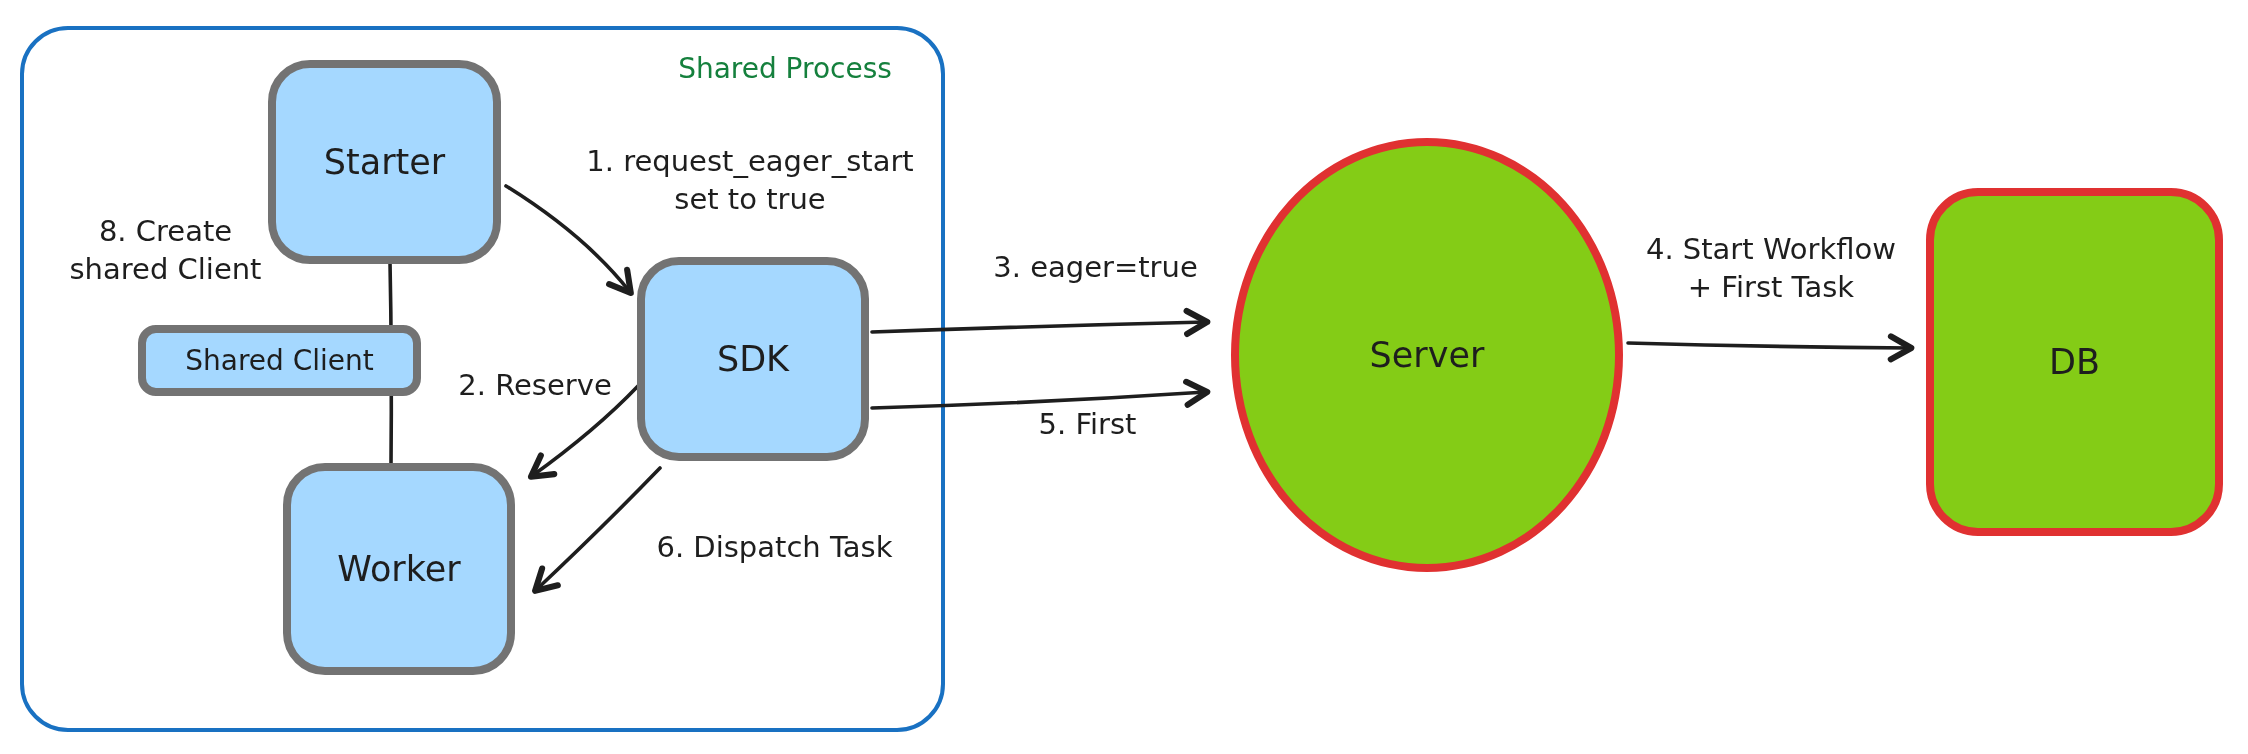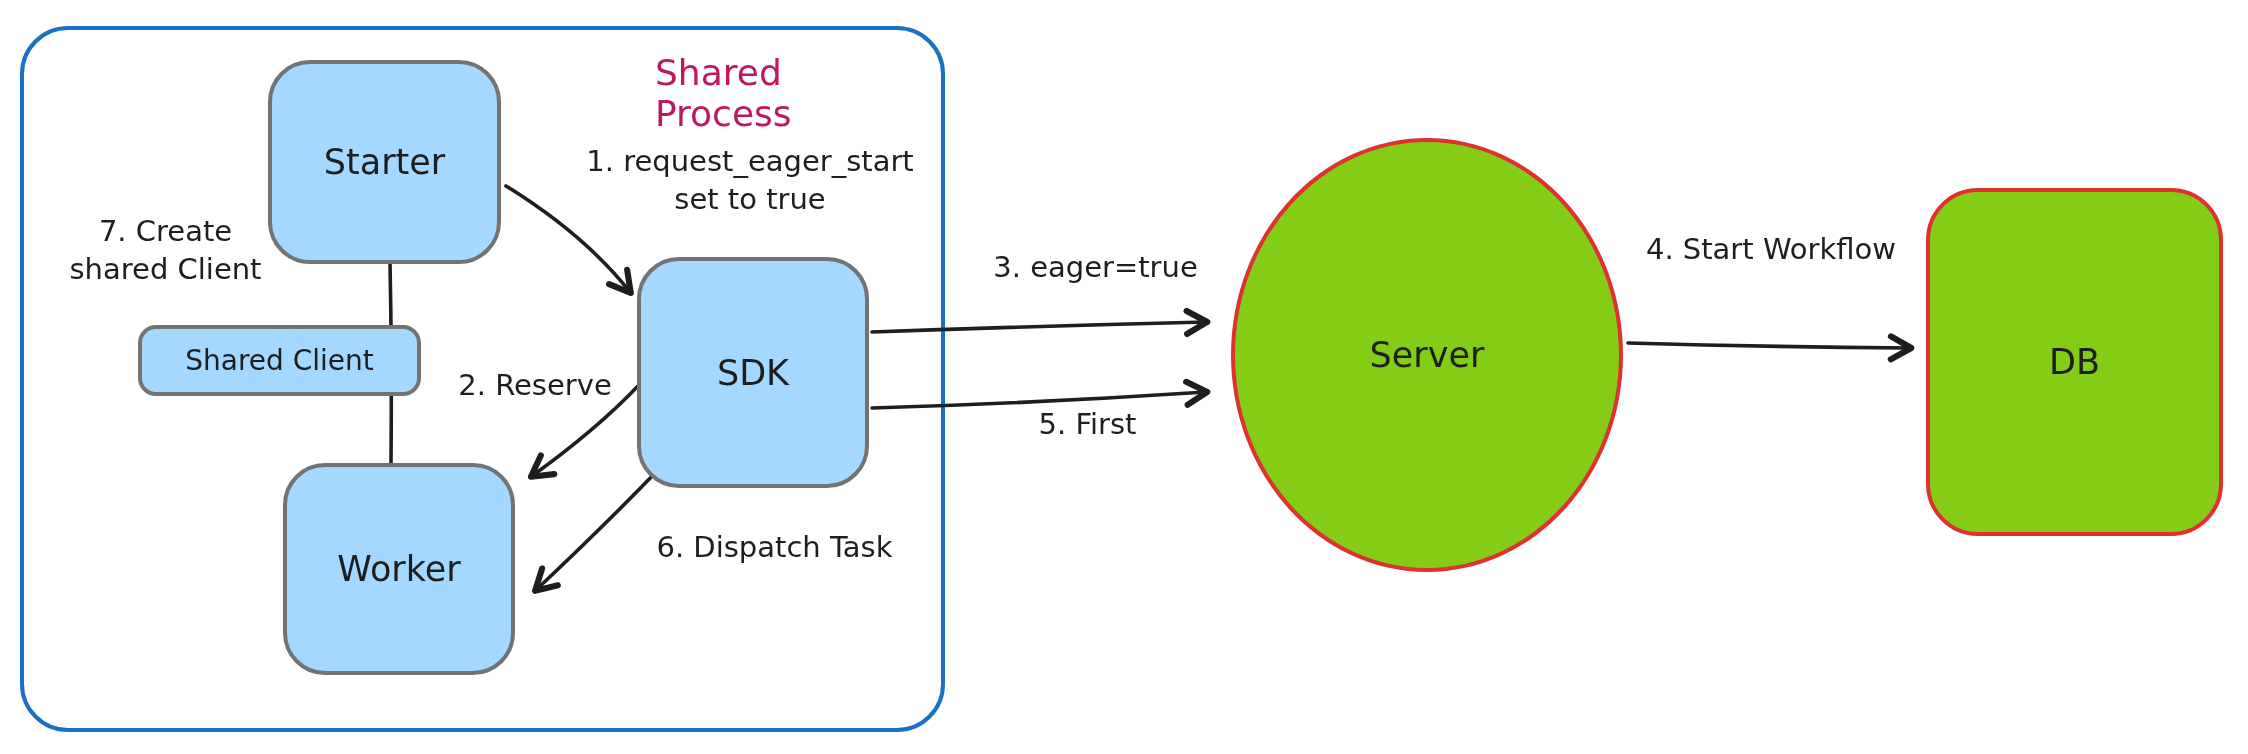--- a/index.html
+++ b/index.html
@@ -14,44 +14,44 @@
   .container-box {
     position:absolute;
     left:20px; top:26px; width:925px; height:706px;
     border:4px solid #1971c2;
     border-radius:48px;
     z-index:0;
   }
   .container-label {
     position:absolute;
     left:655px; top:52px; width:260px;
-    color:#be185d;
-    font-size:36px;
-    text-align:left;
+    color:#15803d;
+    font-size:28px;
+    text-align:center;
     z-index:3;
   }
   svg.wires {
     position:absolute; left:0; top:0; width:2248px; height:754px;
     z-index:1;
     pointer-events:none;
   }
   .node {
     position:absolute;
     display:flex; align-items:center; justify-content:center;
-    border:4px solid #737373;
+    border:8px solid #737373;
     background:#a5d8ff;
     font-size:35px;
     z-index:2;
     text-align:center;
   }
   .node.red { border-color:#e03131; background:#84cc16; }
   .starter { left:268px; top:60px;  width:233px; height:204px; border-radius:42px; }
   .shared-client { left:138px; top:325px; width:283px; height:71px; border-radius:18px; font-size:28px; }
   .worker  { left:283px; top:463px; width:232px; height:212px; border-radius:42px; }
-  .sdk     { left:637px; top:257px; width:232px; height:231px; border-radius:42px; }
+  .sdk     { left:637px; top:257px; width:232px; height:204px; border-radius:42px; }
   .server  { left:1231px; top:138px; width:392px; height:434px; border-radius:50%; }
   .db      { left:1926px; top:188px; width:297px; height:348px; border-radius:52px; background:#fdd6d6; }
   .note {
     position:absolute;
     text-align:center;
     font-size:29px;
     line-height:1.32;
     z-index:3;
   }
   .n-create   { left:48px;   top:212px; width:235px; }
@@ -98,36 +98,37 @@
   <span>SDK</span>
 </div>
 <div class="node red server">
   <span>Server</span>
 </div>
 <div class="node red db">
   <span>DB</span>
 </div>
 
 <div class="note n-create">
-  <div>7. Create</div>
+  <div>8. Create</div>
   <div>shared Client</div>
 </div>
 
 <div class="note n-request">
   <div>1. request_eager_start</div>
   <div>set to true</div>
 </div>
 
 <div class="note n-reserve">
   <div>2. Reserve</div>
 </div>
 
 <div class="note n-eager">3. eager=true</div>
 
 <div class="note n-startwf">
   <div>4. Start Workflow</div>
+  <div>+ First Task</div>
 </div>
 
 <div class="note n-firsttask">
   <div>5. First</div>
 </div>
 
 <div class="note n-dispatch">6. Dispatch Task</div>
 
 </body></html>

